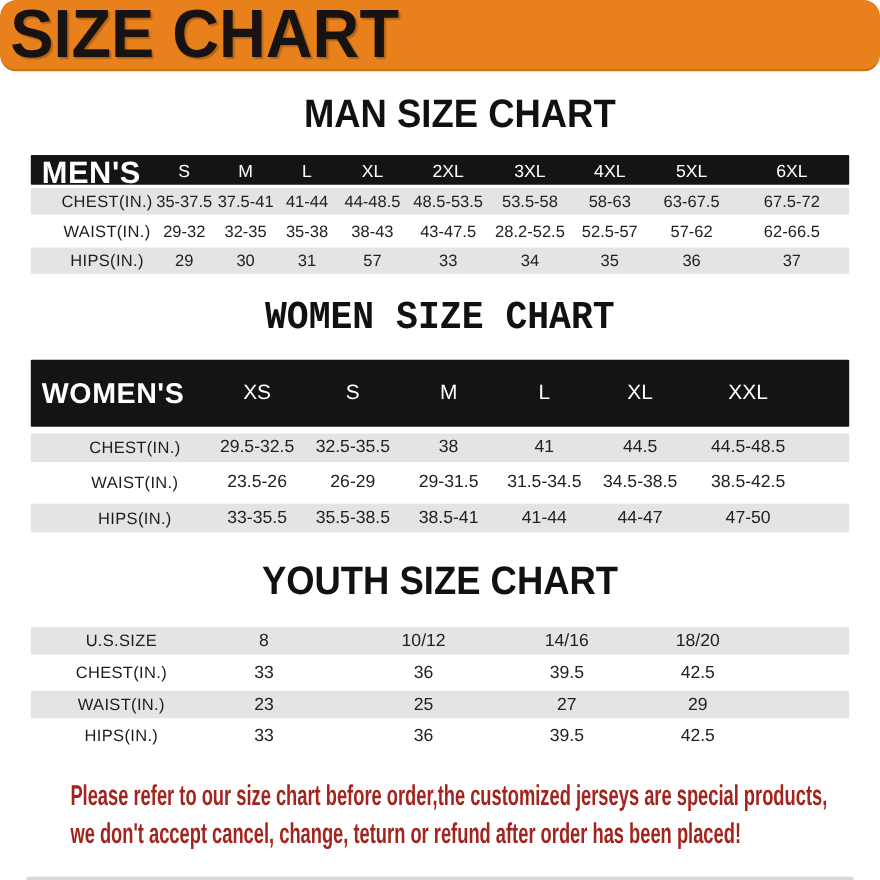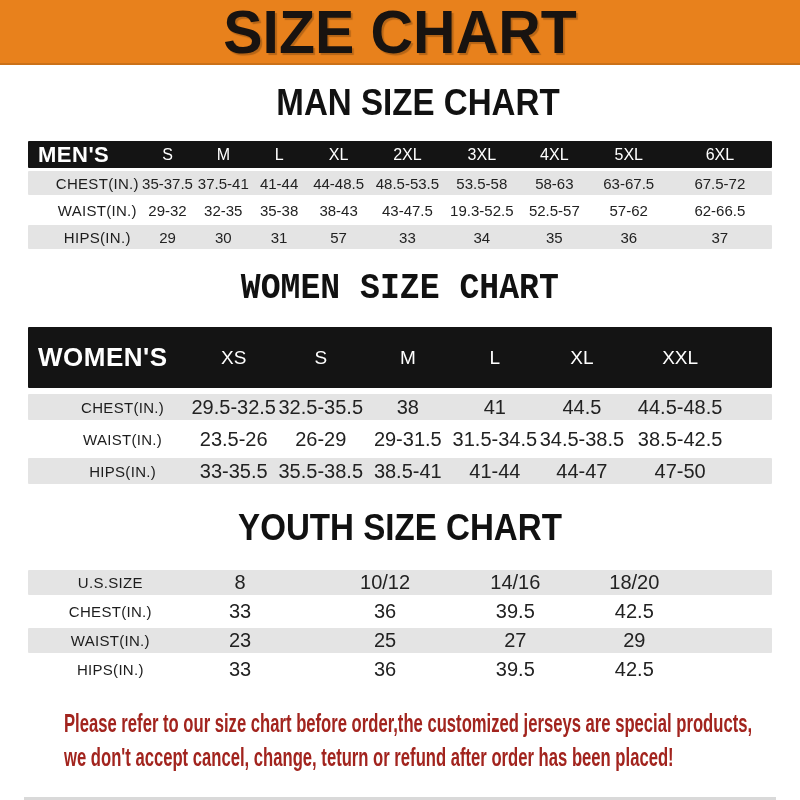--- a/index.html
+++ b/index.html
@@ -8,22 +8,23 @@
     --row-gray:#E4E4E4;
     --footer-red:#A2241E;
   }
   html,body{margin:0;padding:0;}
   body{
     width:800px;height:800px;overflow:hidden;background:#ffffff;
     font-family:"Liberation Sans", sans-serif;position:relative;
   }
   .banner{
     height:63px;background:var(--banner-bg);
-    display:flex;align-items:center;justify-content:center;
+    display:flex;align-items:center;justify-content:flex-start;
     border-bottom:2px solid rgba(0,0,0,0.12);
+    border-radius:15px;
   }
   .banner-text{
     display:inline-block;font-size:62px;font-weight:bold;color:#181310;
     transform:scaleX(0.95);letter-spacing:0px;line-height:1;
     text-shadow:2px 2px 1px rgba(0,0,0,0.22);
   }
   .section-title{
     text-align:center;height:40px;line-height:40px;
   }
   .section-title span{
@@ -48,29 +49,29 @@
   .men   .row.data{height:24px;margin-top:3px;}
   .women .row.data{height:26px;margin-top:6px;}
   .women .row.data:first-of-type{margin-top:5px;}
   .youth .row.data{height:25px;margin-top:4px;}
   .gray{background:var(--row-gray);}
   .white{background:#ffffff;}
   .cell{text-align:center;white-space:nowrap;}
   .group-label{
     text-align:left;font-weight:bold;padding-left:10px;letter-spacing:0.5px;
   }
-  .men   .group-label{font-size:22px;}
+  .men   .group-label{font-size:28px;}
   .women .group-label{font-size:26px;}
   .youth .group-label{font-size:24px;letter-spacing:2.5px;}
   .men   .col-head{font-size:16px;}
   .women .col-head{font-size:19px;}
   .youth .col-head{font-size:19px;}
   .row-label{font-size:15px;color:#1d1d1d;letter-spacing:0.3px;margin-left:27px;}
   .val{font-size:15px;color:#222;}
-  .women .val,.youth .val{font-size:20px;}
+  .women .val,.youth .val{font-size:16px;}
   .footer{margin-top:24px;padding-left:30px;}
   .footer-line{height:34px;line-height:34px;margin-left:34px;}
   .footer-line span{
     display:inline-block;white-space:nowrap;
     font-size:26px;font-weight:bold;color:var(--footer-red);
     transform:scaleX(0.64);transform-origin:left center;
   }
   .bottom-strip{
     position:absolute;bottom:0;left:24px;right:24px;height:3px;background:#d9d9d9;
   }
@@ -111,21 +112,21 @@
         <div class="cell val">63-67.5</div>
         <div class="cell val">67.5-72</div>
       </div>
       <div class="row data white">
         <div class="cell row-label">WAIST(IN.)</div>
         <div class="cell val">29-32</div>
         <div class="cell val">32-35</div>
         <div class="cell val">35-38</div>
         <div class="cell val">38-43</div>
         <div class="cell val">43-47.5</div>
-        <div class="cell val">19.3-52.5</div>
+        <div class="cell val">28.2-52.5</div>
         <div class="cell val">52.5-57</div>
         <div class="cell val">57-62</div>
         <div class="cell val">62-66.5</div>
       </div>
       <div class="row data gray">
         <div class="cell row-label">HIPS(IN.)</div>
         <div class="cell val">29</div>
         <div class="cell val">30</div>
         <div class="cell val">31</div>
         <div class="cell val">57</div>

